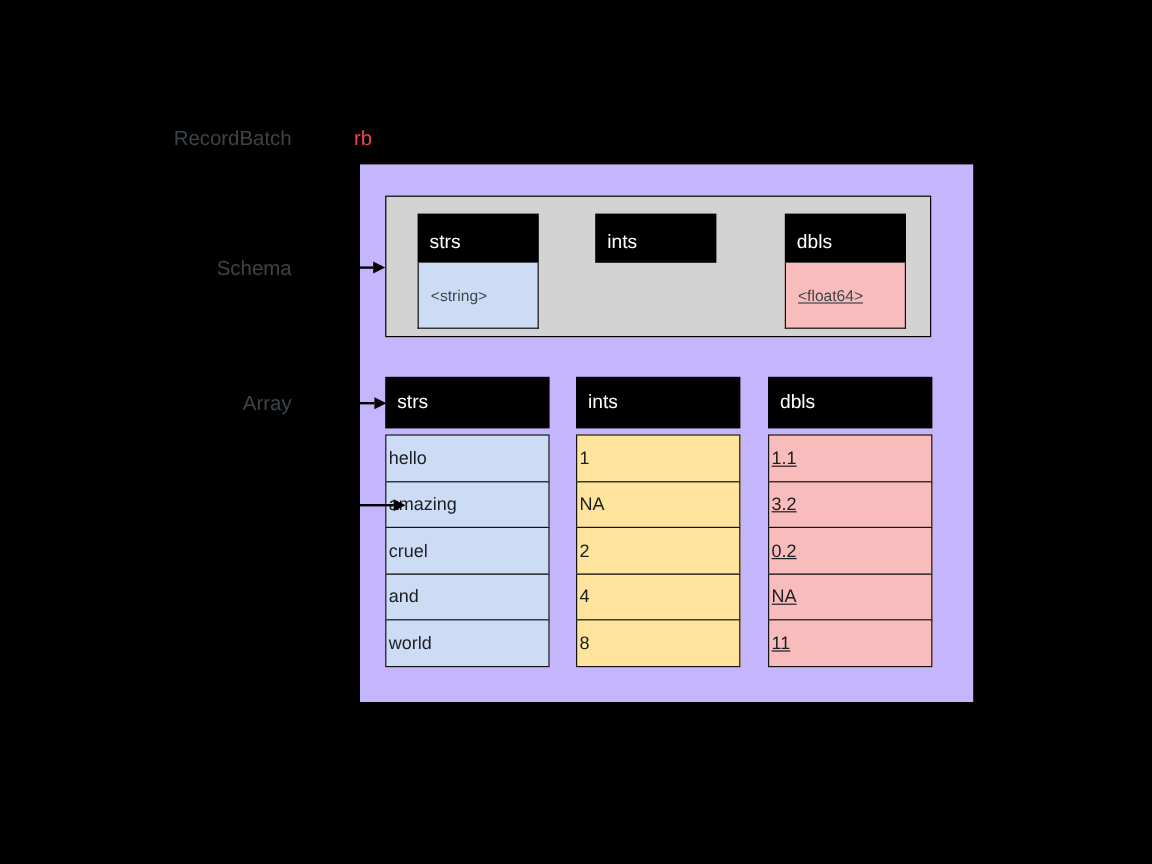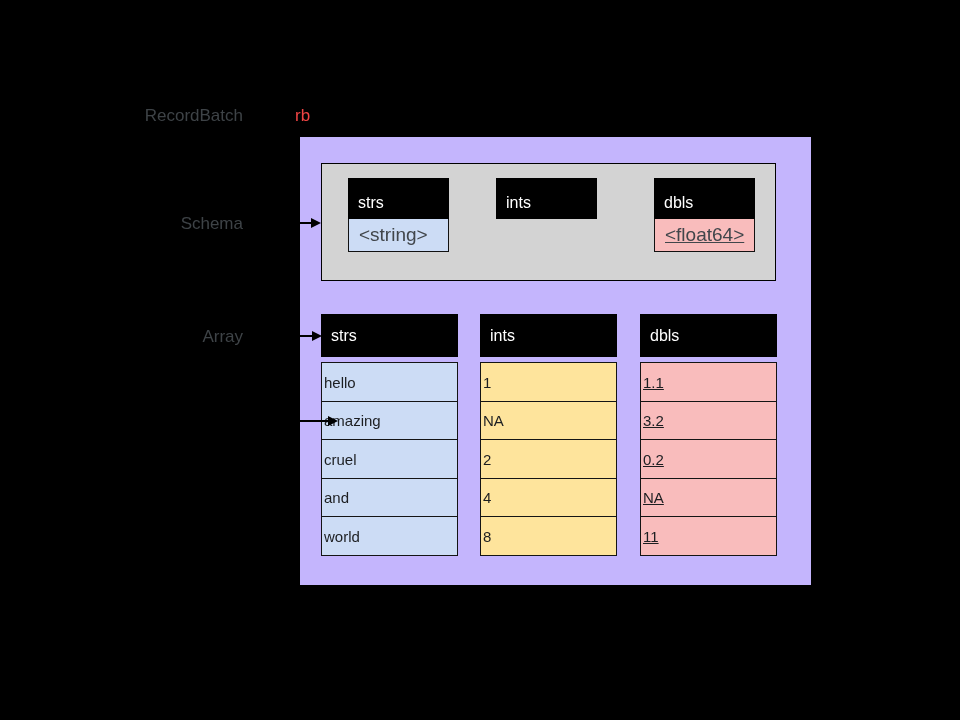--- a/index.html
+++ b/index.html
@@ -52,25 +52,25 @@
   }
   .schema-field-header {
     height: 41px;
     background: #000;
     color: #fff;
     font-size: 16px;
     display: flex; align-items: center;
     padding: 8px 0 0 10px;
   }
   .schema-field-type {
-    height: 33px;
+    height: 55px;
     border: 1.5px solid #111;
     border-top: none;
     color: #41464b;
-    font-size: 19px;
+    font-size: 13px;
     display: flex; align-items: center;
     padding-left: 10px;
   }
 
   
   .array-column {
     position: absolute;
     top: 177px;
     width: 137px;
   }

